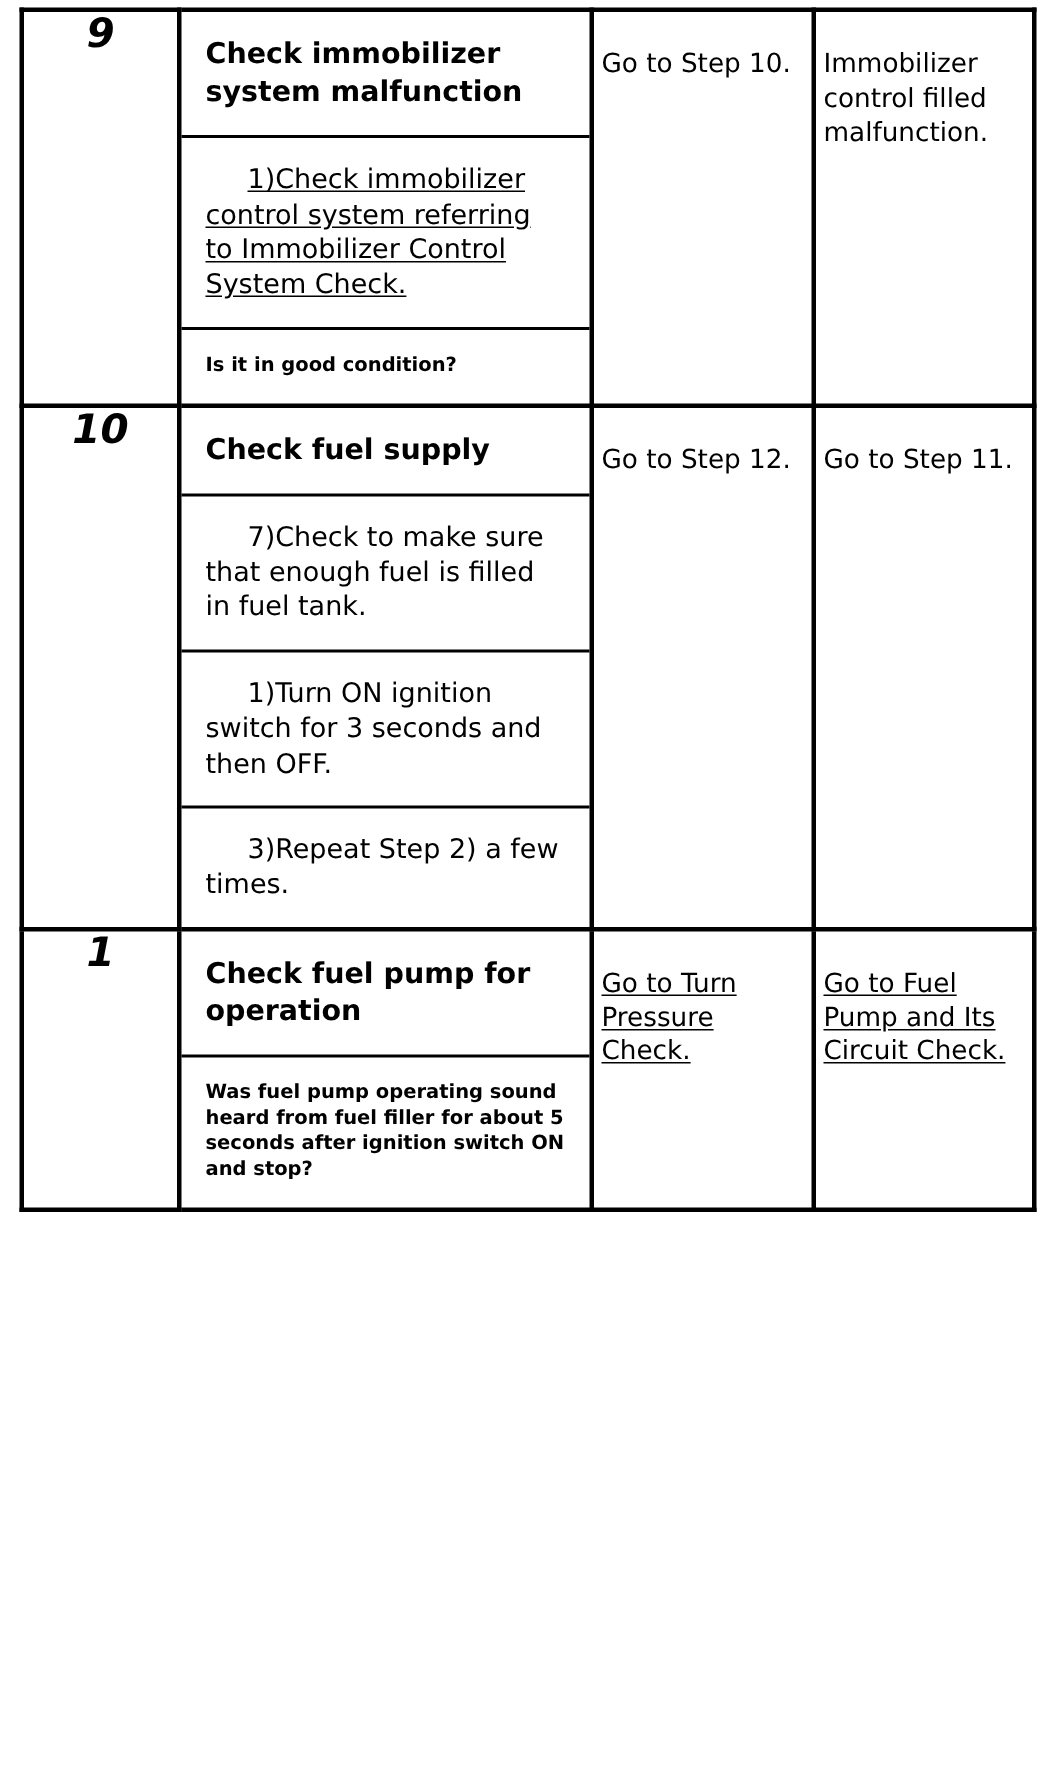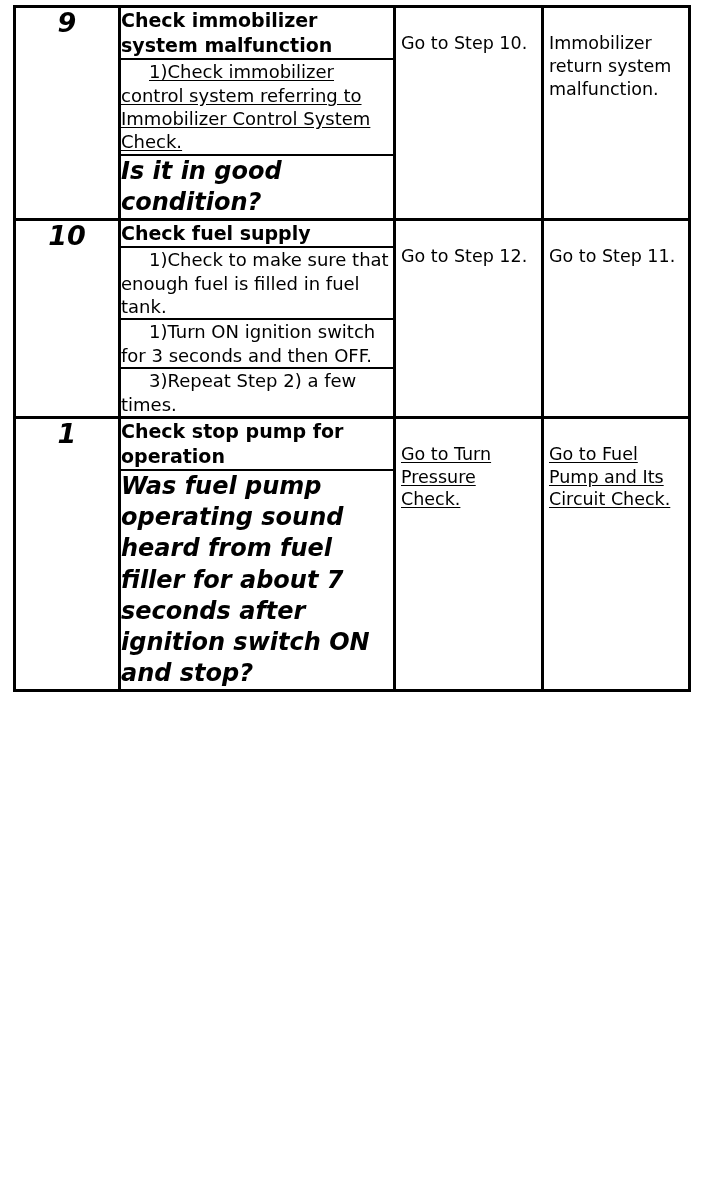--- a/index.html
+++ b/index.html
@@ -55,21 +55,21 @@
 
   
   .subgrid {
     width: 100%;
     border-collapse: collapse;
     table-layout: fixed;
   }
   .subgrid td {
     border: 0;
     border-bottom: 2px solid #000000;
-    padding: 0;
+    padding: 16px;
     vertical-align: top;
   }
   .subgrid tr:last-child td {
     border-bottom: 0;
   }
 
   .sub-title {
     font-weight: bold;
     font-size: 19px;
     line-height: 1.32;
@@ -80,22 +80,21 @@
     line-height: 1.30;
     padding: 4px 4px 9px 5px;
     text-indent: 28px;
   }
   .sub-step.linky {
     text-decoration: underline;
     text-underline-offset: 2px;
   }
   .sub-question {
     font-weight: bold;
-    font-style: italic;
-    font-size: 24px;
+    font-size: 13px;
     line-height: 1.30;
     padding: 5px 4px 14px 5px;
   }
 
   
   .result {
     font-size: 17.5px;
     line-height: 1.30;
     padding: 2px 3px 4px 5px;
     margin-top: 22px;
@@ -135,36 +134,36 @@
             <tr>
                   <td class="sub-question">Is it in good condition?</td>
                 </tr>
           </tbody>
             </table>
         </td>
         <td>
           <div class="result">Go to Step 10.</div>
         </td>
         <td>
-          <div class="result">Immobilizer return system malfunction.</div>
+          <div class="result">Immobilizer control filled malfunction.</div>
         </td>
       </tr>
 
       <tr>
         <td class="step-no">
           <span>10</span>
         </td>
         <td>
           <table class="subgrid">
               <tbody>
             <tr>
                   <td class="sub-title">Check fuel supply</td>
                 </tr>
             <tr>
-                  <td class="sub-step">1)Check to make sure that enough fuel is filled in fuel tank.</td>
+                  <td class="sub-step">7)Check to make sure that enough fuel is filled in fuel tank.</td>
                 </tr>
             <tr>
                   <td class="sub-step">1)Turn ON ignition switch for 3 seconds and then OFF.</td>
                 </tr>
             <tr>
                   <td class="sub-step">3)Repeat Step 2) a few times.</td>
                 </tr>
           </tbody>
             </table>
         </td>
@@ -177,24 +176,24 @@
       </tr>
 
       <tr>
         <td class="step-no">
           <span>1</span>
         </td>
         <td>
           <table class="subgrid">
               <tbody>
             <tr>
-                  <td class="sub-title">Check stop pump for operation</td>
-                </tr>
-            <tr>
-                  <td class="sub-question">Was fuel pump operating sound heard from fuel filler for about 7 seconds after ignition switch ON and stop?</td>
+                  <td class="sub-title">Check fuel pump for operation</td>
+                </tr>
+            <tr>
+                  <td class="sub-question">Was fuel pump operating sound heard from fuel filler for about 5 seconds after ignition switch ON and stop?</td>
                 </tr>
           </tbody>
             </table>
         </td>
         <td>
           <div class="result link">Go to Turn Pressure Check.</div>
         </td>
         <td>
           <div class="result link">Go to Fuel Pump and Its Circuit Check.</div>
         </td>

